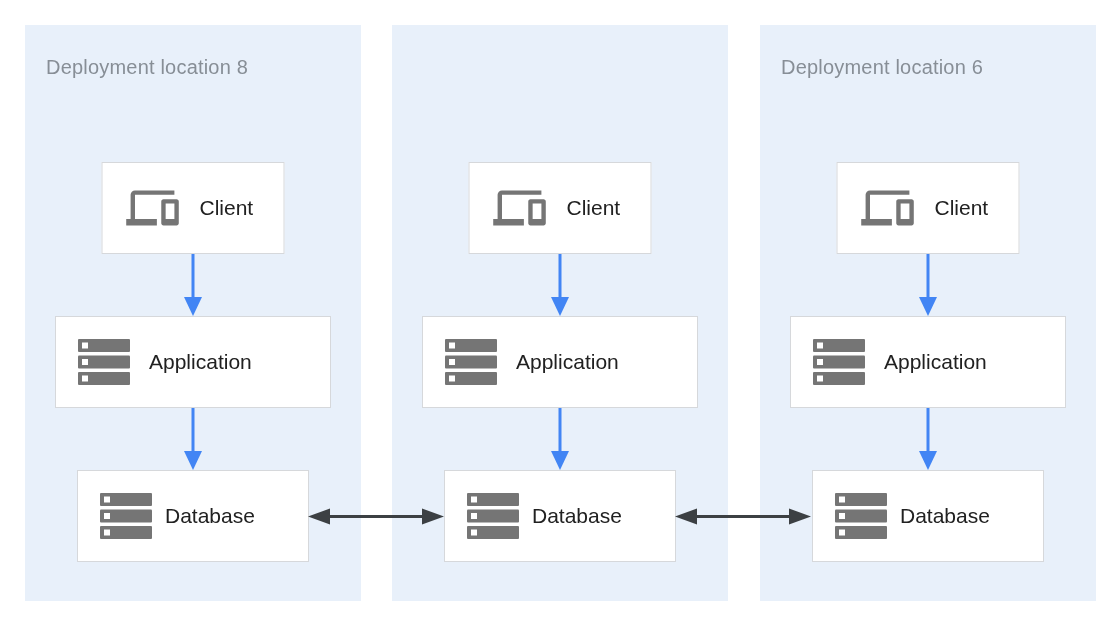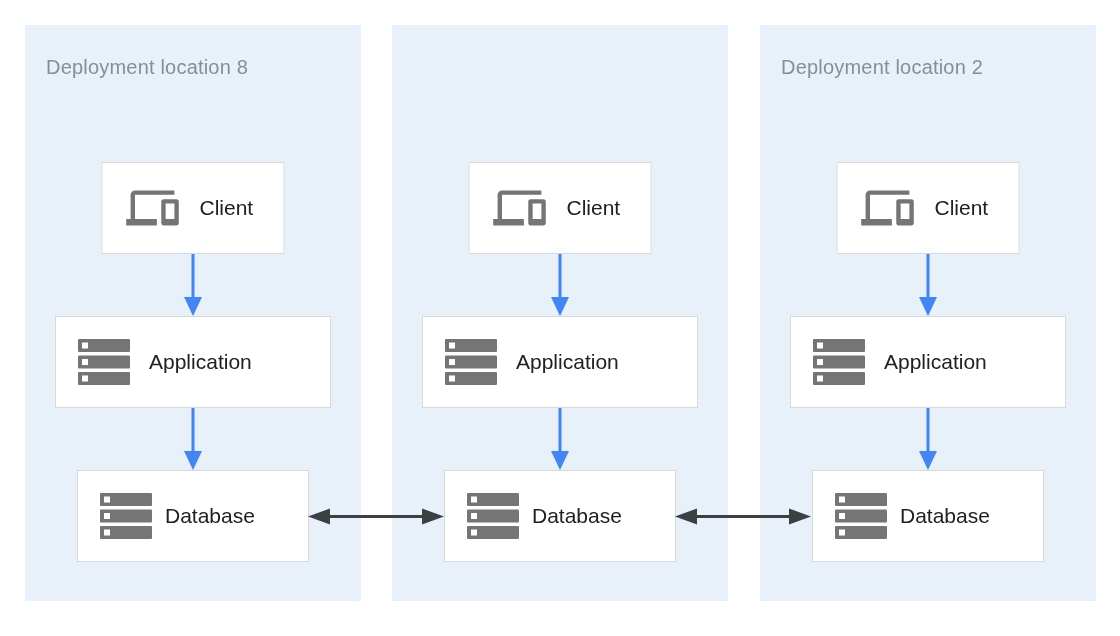--- a/index.html
+++ b/index.html
@@ -152,21 +152,21 @@
               <rect x="4" y="20" width="6" height="6"></rect>
               <rect x="4" y="36.5" width="6" height="6"></rect>
             </g>
           </svg>
       </span>
       <span class="node-label">Database</span>
     </div>
   </section>
 
   <section class="panel panel-3">
-    <div class="panel-label">Deployment location 2</div>
+    <div class="panel-label">Deployment location 6</div>
 
     <div class="node node-client">
       <span class="icon">
         <svg width="56" height="46" viewBox="0 1.5 24 21">
             <path fill="#757575" d="M4 6h18V4H4c-1.1 0-2 .9-2 2v11H0v3h14v-3H4V6zm19 2h-6c-.55 0-1 .45-1 1v10c0 .55.45 1 1 1h6c.55 0 1-.45 1-1V9c0-.55-.45-1-1-1zm-1 9h-4v-7h4v7z"></path>
           </svg>
       </span>
       <span class="node-label">Client</span>
     </div>
 

